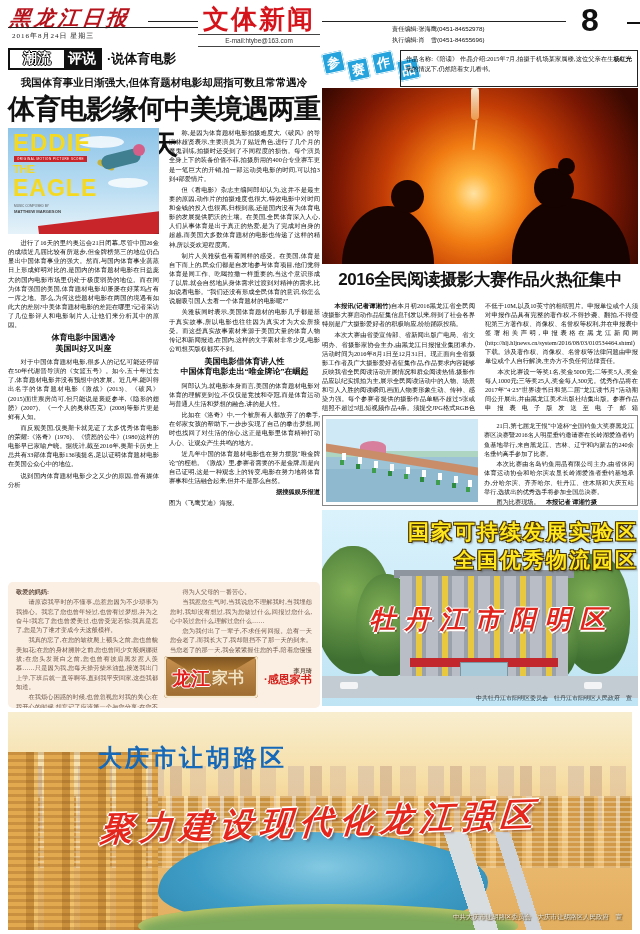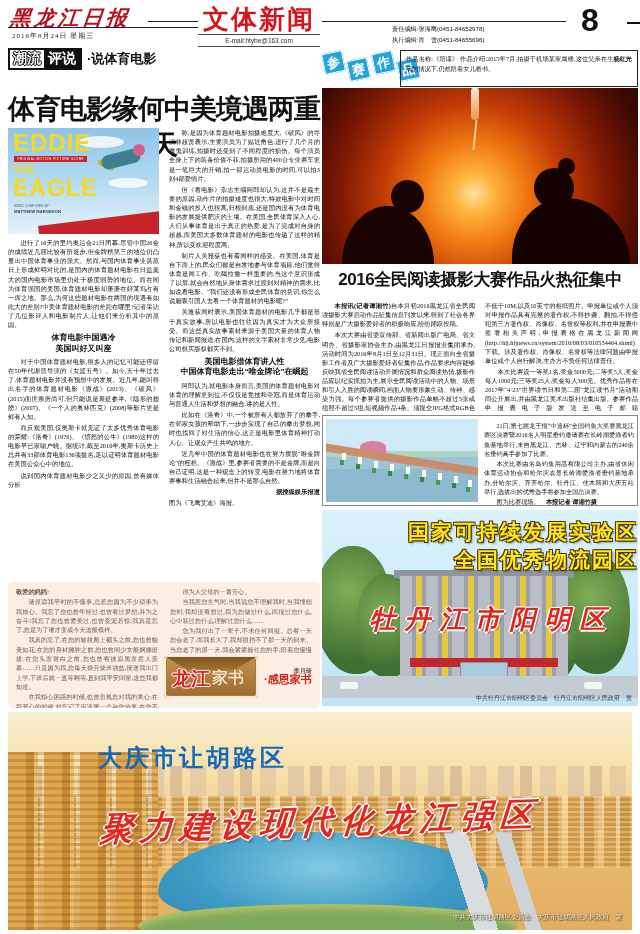--- a/index.html
+++ b/index.html
@@ -22,21 +22,21 @@
 .editors{left:392px;top:24px;width:180px;font-size:6.2px;line-height:1.7;color:#111;
   font-family:"Liberation Sans",sans-serif}
 .pg-num{left:568px;top:2px;width:44px;text-align:center;font-size:32px;font-weight:900;
   font-family:"Liberation Sans",sans-serif}
 .pg-dash{right:0;top:22px;width:13px;height:2px;background:#111}
 
 
 .colhead{left:8px;top:48px;height:22px;display:flex;align-items:center}
 .ch-frame{display:flex;align-items:center;border:2px solid #111;height:22px}
 .ch-outline{font-family:"Liberation Sans",sans-serif;font-weight:900;font-size:14px;color:#fff;
-  padding:0 3px;text-shadow:-1px 0 #000,1px 0 #000,0 -1px #000,0 1px #000}
+  padding:0 13px;text-shadow:-1px 0 #000,1px 0 #000,0 -1px #000,0 1px #000}
 .ch-solid{font-family:"Liberation Sans",sans-serif;font-weight:900;font-size:14px;color:#fff;
   background:#111;padding:2px 4px;height:100%;display:flex;align-items:center}
 .ch-suffix{font-family:"Liberation Sans",sans-serif;font-weight:900;font-size:13px;margin-left:5px}
 .deck{left:8px;top:76px;width:312px;text-align:center;font-weight:bold;font-size:10.5px;
   font-family:"Liberation Sans",sans-serif}
 .headline1{left:0;top:91px;width:328px;text-align:center;font-size:27px;font-weight:900;
   letter-spacing:-1px;font-family:"Liberation Sans",sans-serif}
 .art1{left:8px;top:128px;width:312px;height:424px;display:flex;gap:10px;overflow:hidden}
 .art1 .col{width:151px;font-size:6.3px;line-height:1.45;text-align:justify}
 .art1 p{text-indent:2em;margin-bottom:2px}
@@ -209,20 +209,21 @@
   <div class="abs pg-dash"></div>
 
   <div class="abs colhead">
     <div class="ch-frame">
       <span class="ch-outline">潮流</span>
       <span class="ch-solid">评说</span>
     </div>
     <span class="ch-suffix">·说体育电影</span>
   </div>
 
+  <div class="abs deck">我国体育事业日渐强大,但体育题材电影却屈指可数且常常遇冷</div>
   <div class="abs headline1">体育电影缘何中美境遇两重天</div>
 
   <div class="abs art1">
     <div class="col">
       <div class="poster">
         <div class="cloud" style="left:70px;top:8px;width:46px;height:12px"></div>
         <div class="cloud" style="left:100px;top:50px;width:40px;height:10px"></div>
         <div class="p-t1">EDDIE</div>
         <div class="p-banner">ORIGINAL MOTION PICTURE SCORE</div>
         <div class="p-t2">THE</div>

